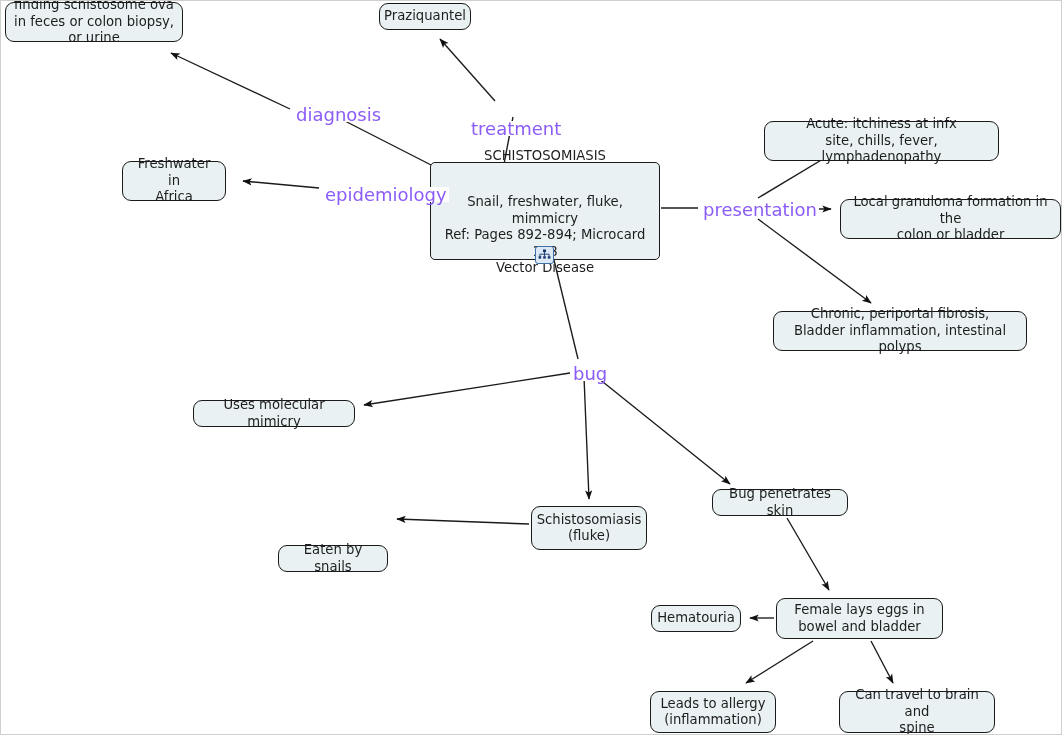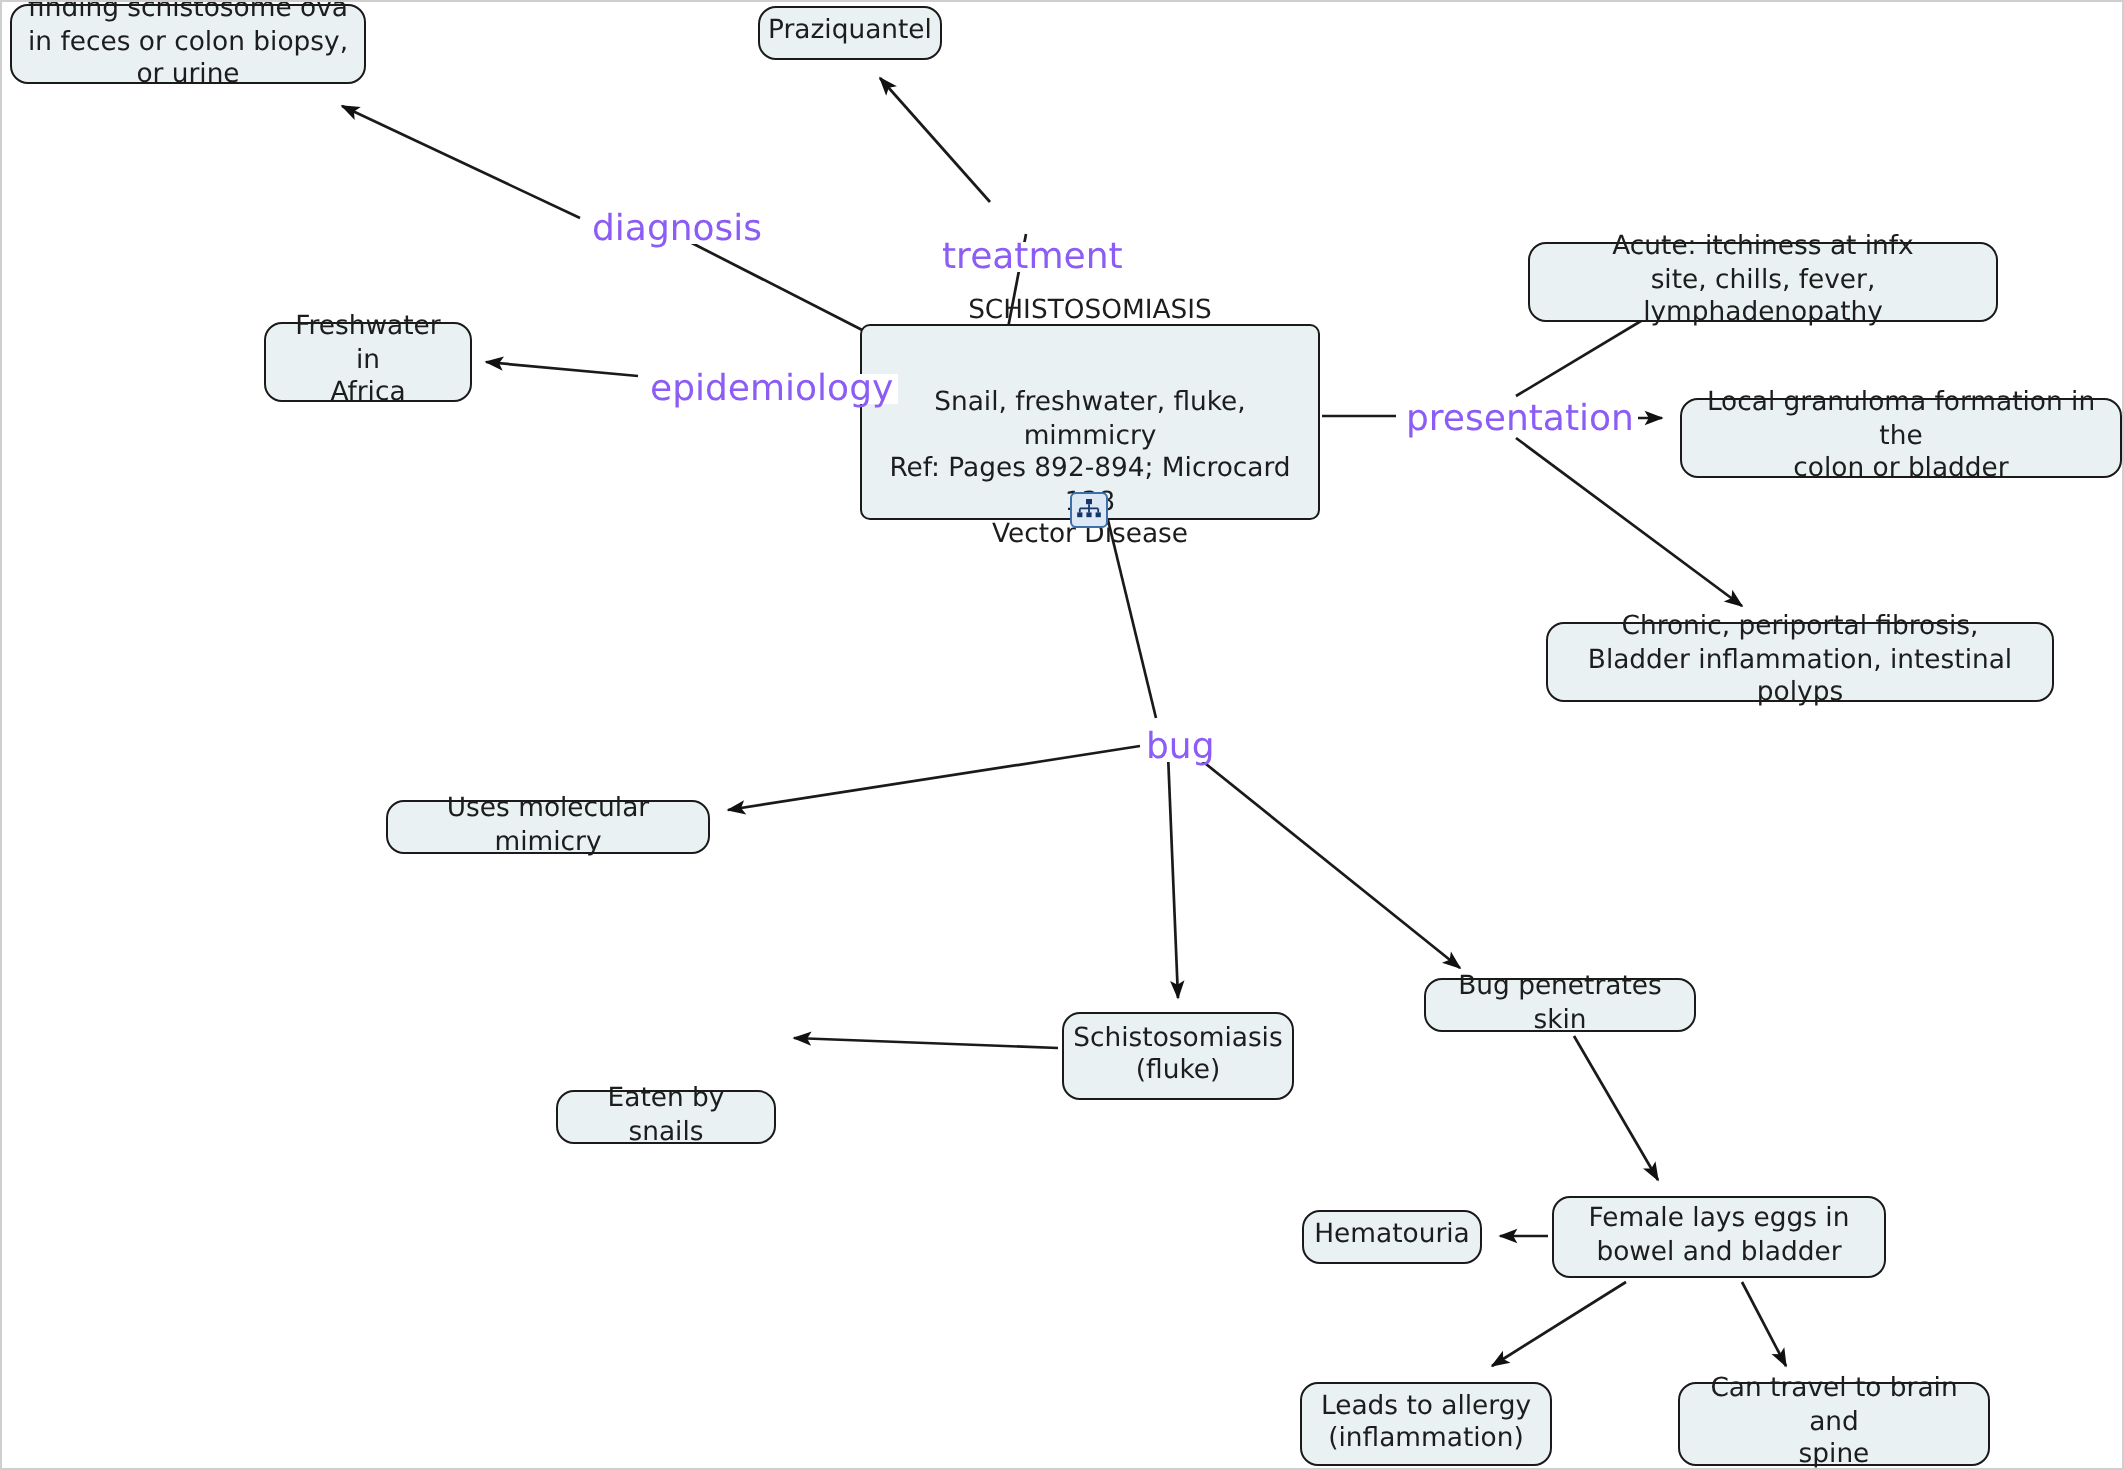--- a/index.html
+++ b/index.html
@@ -142,21 +142,21 @@
       <rect x="5.2" y="7.2" width="2.6" height="2.4" fill="#16356b"></rect>
       <rect x="9.8" y="7.2" width="2.6" height="2.4" fill="#16356b"></rect>
     </svg>
   </div>
 
   <div class="node" style="left:4px; top:1px; width:178px; height:40px;"><span>finding schistosome ova
 in feces or colon biopsy, or urine</span></div>
   <div class="node" style="left:378px; top:2px; width:92px; height:27px;"><span>Praziquantel</span></div>
   <div class="node" style="left:763px; top:120px; width:235px; height:40px;"><span>Acute: itchiness at infx
 site, chills, fever, lymphadenopathy</span></div>
-  <div class="node" style="left:131px; top:160px; width:104px; height:40px;"><span>Freshwater in
+  <div class="node" style="left:121px; top:160px; width:104px; height:40px;"><span>Freshwater in
 Africa</span></div>
   <div class="node" style="left:839px; top:198px; width:221px; height:40px;"><span>Local granuloma formation in the
 colon or bladder</span></div>
   <div class="node" style="left:772px; top:310px; width:254px; height:40px;text-align:center;"><span>Chronic, periportal fibrosis,
 Bladder inflammation, intestinal polyps</span></div>
   <div class="node" style="left:192px; top:399px; width:162px; height:27px;"><span>Uses molecular mimicry</span></div>
   <div class="node" style="left:711px; top:488px; width:136px; height:27px;"><span>Bug penetrates skin</span></div>
   <div class="node" style="left:277px; top:505px; width:110px; height:27px;margin-top:39px;"><span>Eaten by snails</span></div>
   <div class="node" style="left:530px; top:505px; width:116px; height:44px;"><span>Schistosomiasis
 (fluke)</span></div>

